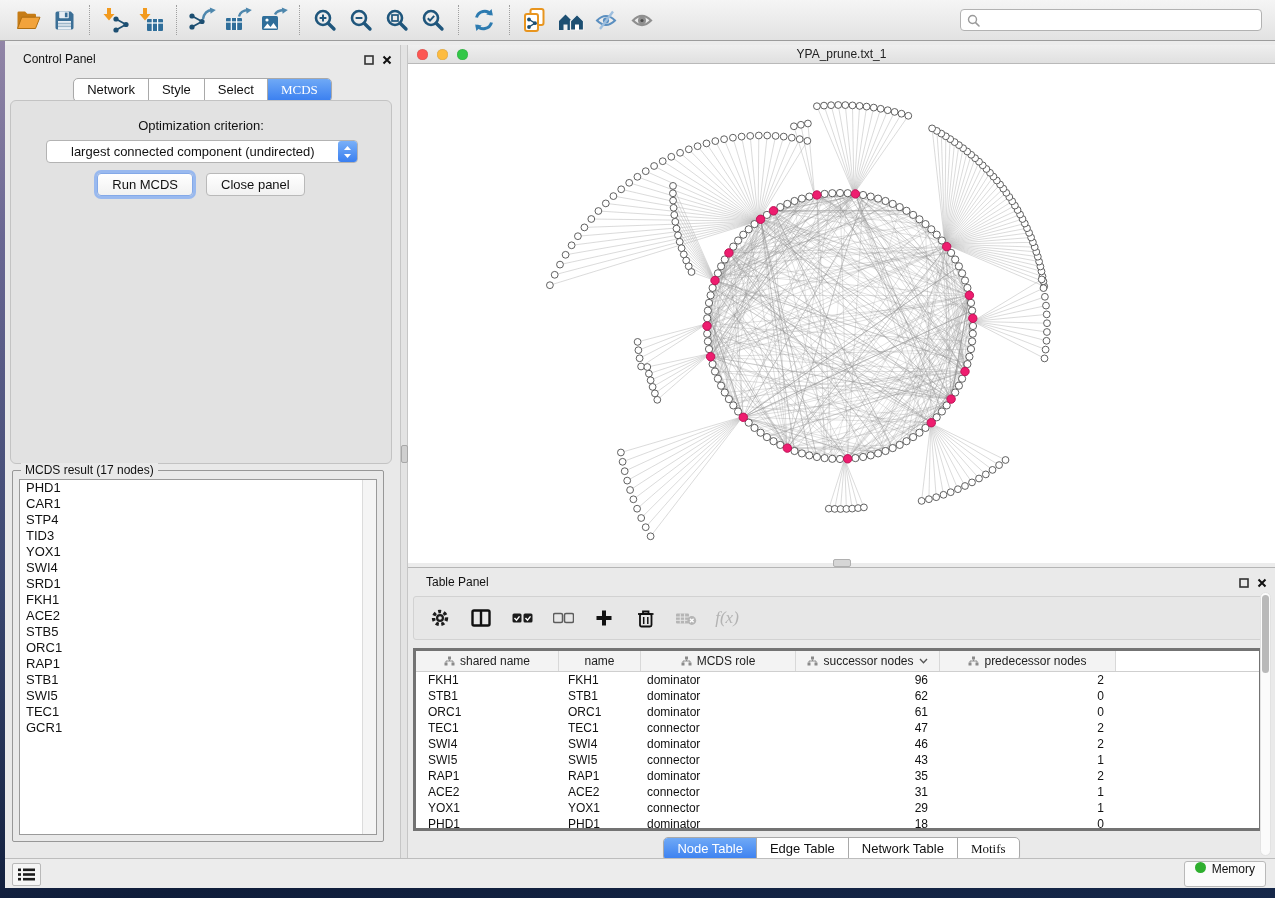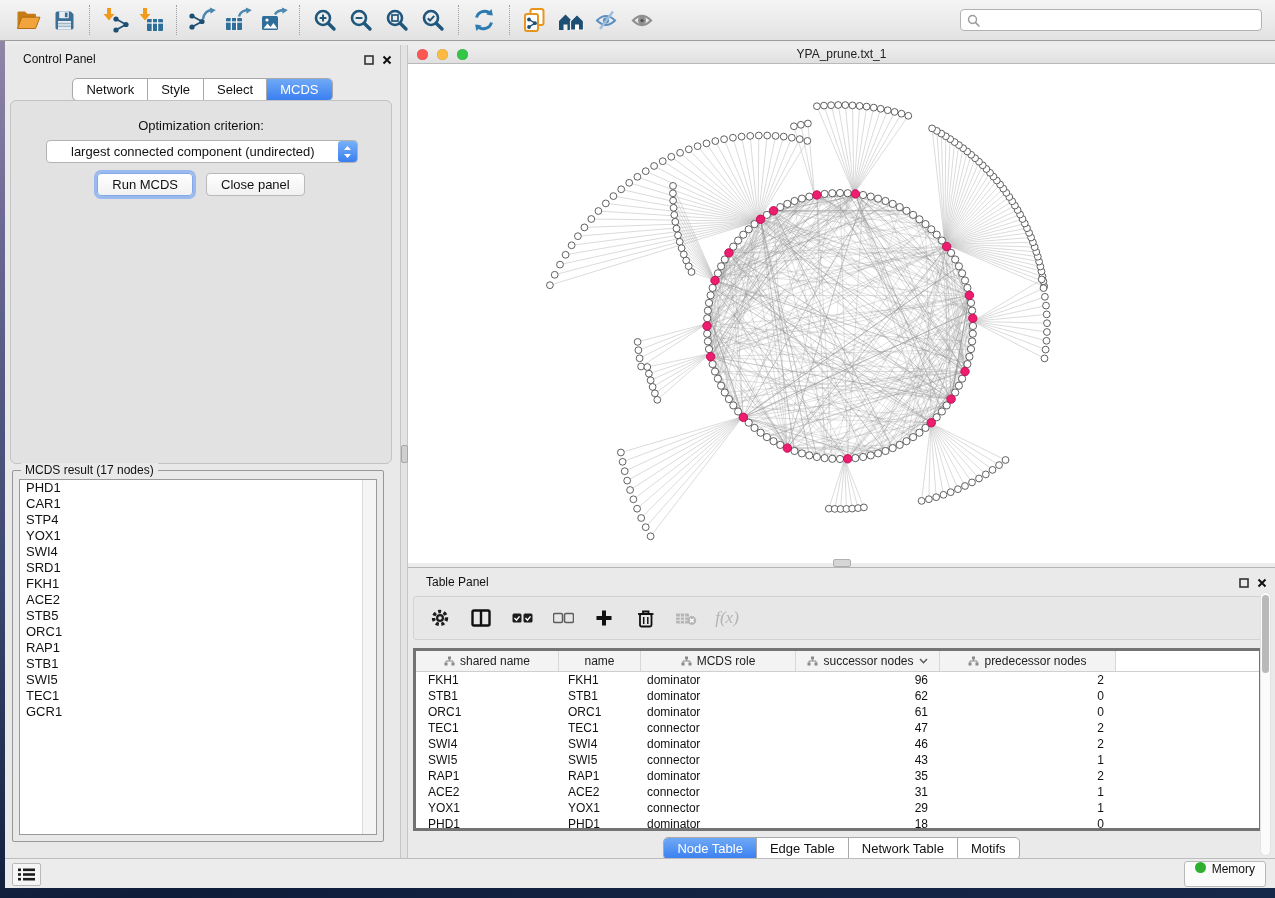--- a/index.html
+++ b/index.html
@@ -26,21 +26,21 @@
   .panel-header{position:absolute;left:8px;top:0;right:0;height:26px;}
   .panel-title{position:absolute;left:10px;top:7px;font-size:12px;color:#111;}
   .ph-icons{position:absolute;right:8px;top:6px;display:flex;gap:8px;align-items:center;}
 
   
   .control-panel{position:absolute;left:0;top:4px;width:395px;height:813px;background:#e9e9e9;}
   .cp-tabs{position:absolute;top:33px;left:0;width:100%;display:flex;justify-content:center;}
   .tabgroup{display:inline-flex;border:1px solid #a9a9a9;border-radius:5px;overflow:hidden;background:#fff;
             box-shadow:0 1px 1px rgba(0,0,0,.08);}
   .tab{padding:3px 13px;font-size:13px;border-right:1px solid #a9a9a9;color:#111;white-space:nowrap;}
-  .tab:last-child{border-right:none;}
+  .tab:last-child{border-right:none;font-family:Liberation Serif, serif;}
   .tab.active{background:linear-gradient(#6fa9f6,#3a7ff0);color:#fff;}
   .cp-card{position:absolute;left:5px;width:382px;top:55px;height:364px;background:#e2e2e2;
            border:1px solid #c3c3c3;border-radius:6px;box-sizing:border-box;}
   .opt-label{position:absolute;top:17px;width:100%;text-align:center;font-size:13px;color:#111;}
   .dropdown{position:absolute;left:35px;top:39px;width:312px;height:23px;background:#fff;
             border:1px solid #b3b3b3;border-radius:4px;box-sizing:border-box;display:flex;align-items:center;}
   .dd-value{flex:1;font-size:13px;padding-left:24px;color:#111;white-space:nowrap;overflow:hidden;}
   .dd-stepper{width:19px;height:21px;border-radius:3px;margin-right:0px;
               background:linear-gradient(#79b0f8,#3a7ff0);display:flex;align-items:center;justify-content:center;}
   .btn-row{position:absolute;top:72px;width:100%;display:flex;justify-content:center;gap:13px;}
@@ -312,20 +312,21 @@
           <button class="btn">Close panel</button>
         </div>
       </div>
       <div class="group">
         <span class="group-legend">MCDS result (17 nodes)</span>
         <div class="mcds-list">
           <div id="mcds-list">
               <div class="list-item">PHD1</div>
               <div class="list-item">CAR1</div>
               <div class="list-item">STP4</div>
+              <div class="list-item">TID3</div>
               <div class="list-item">YOX1</div>
               <div class="list-item">SWI4</div>
               <div class="list-item">SRD1</div>
               <div class="list-item">FKH1</div>
               <div class="list-item">ACE2</div>
               <div class="list-item">STB5</div>
               <div class="list-item">ORC1</div>
               <div class="list-item">RAP1</div>
               <div class="list-item">STB1</div>
               <div class="list-item">SWI5</div>

